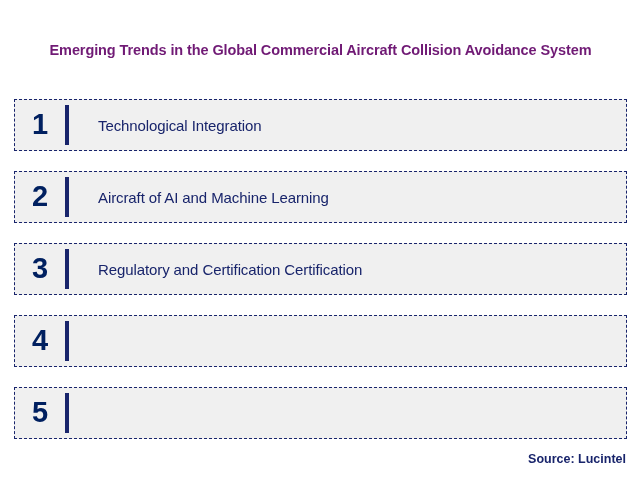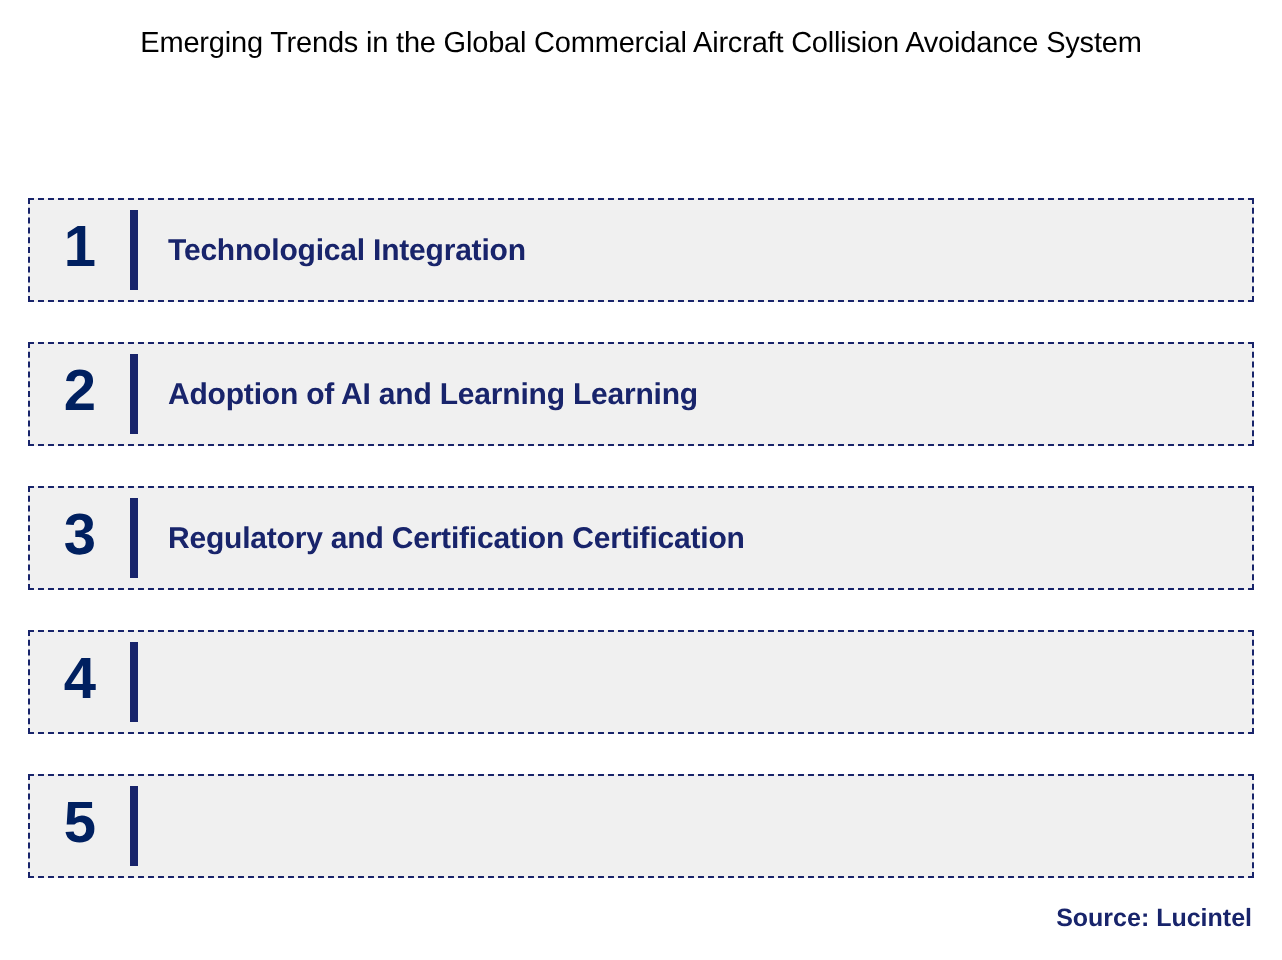--- a/index.html
+++ b/index.html
@@ -26,25 +26,26 @@
   
   .title-block {
     position: absolute;
     left: 30px;
     top: 12px;
     width: 581px;
     text-align: center;
   }
   .title-text {
     display: block;
-    color: #000000;
+    color: #701a75;
     font-size: 14.5px;
-    font-weight: normal;
+    font-weight: bold;
     line-height: 20px;
     letter-spacing: -0.1px;
+    margin-top: 28px;
   }
 
   
   .rows {
     position: absolute;
     left: 14px;
     top: 99px;
     width: 613px;
   }
   .trend-row {
@@ -72,24 +73,24 @@
     padding-bottom: 2px;
   }
   .row-divider {
     flex: 0 0 4px;
     width: 4px;
     height: 40px;
     background: #18246b;
   }
   .row-label {
     flex: 1 1 auto;
-    padding-left: 15px;
+    padding-left: 29px;
     color: #18246b;
     font-size: 15px;
-    font-weight: bold;
+    font-weight: normal;
     letter-spacing: -0.1px;
     white-space: nowrap;
   }
 
   
   .source {
     position: absolute;
     right: 15px;
     top: 452px;
     color: #18246b;
@@ -111,21 +112,21 @@
 
     <div class="trend-row">
       <div class="row-number">1</div>
       <div class="row-divider"></div>
       <div class="row-label">Technological Integration</div>
     </div>
 
     <div class="trend-row">
       <div class="row-number">2</div>
       <div class="row-divider"></div>
-      <div class="row-label">Adoption of AI and Learning Learning</div>
+      <div class="row-label">Aircraft of AI and Machine Learning</div>
     </div>
 
     <div class="trend-row">
       <div class="row-number">3</div>
       <div class="row-divider"></div>
       <div class="row-label">Regulatory and Certification Certification</div>
     </div>
 
     <div class="trend-row">
       <div class="row-number">4</div>

